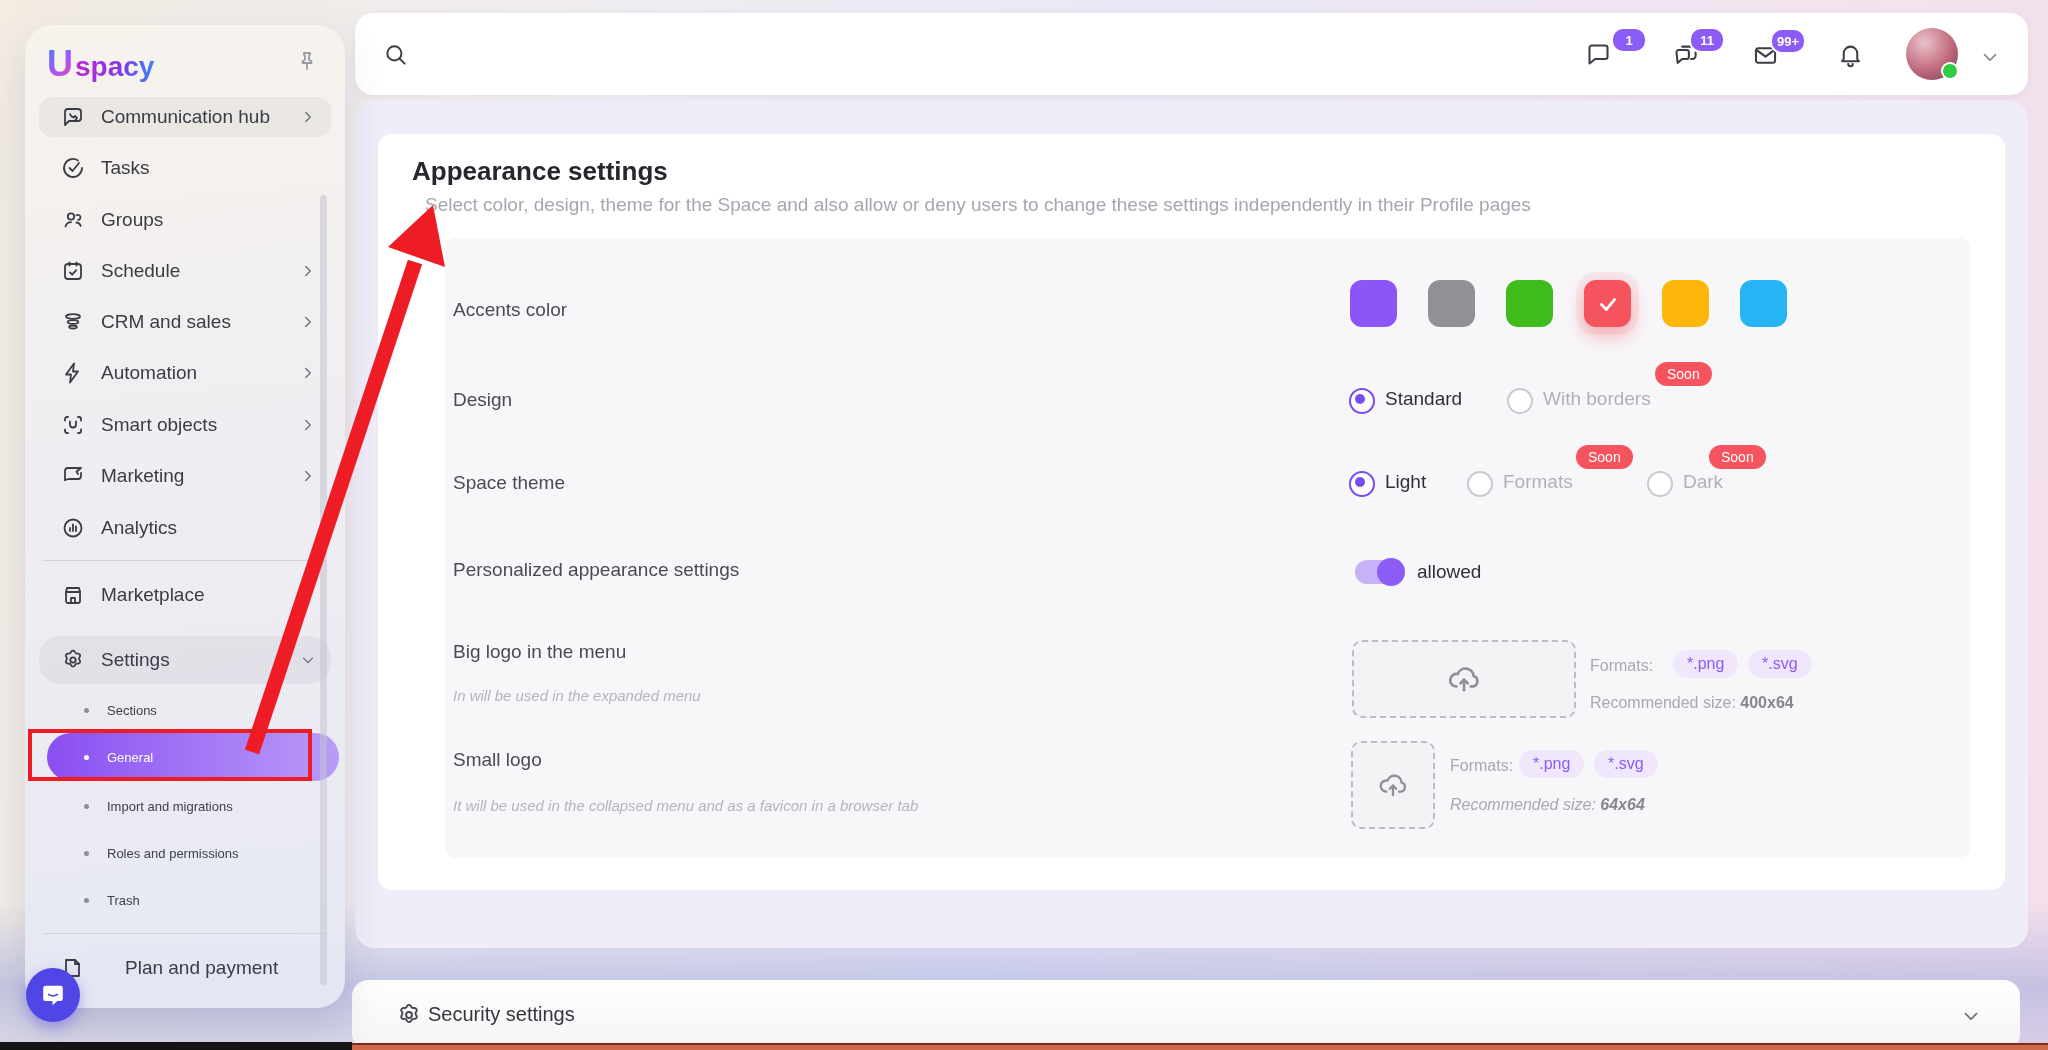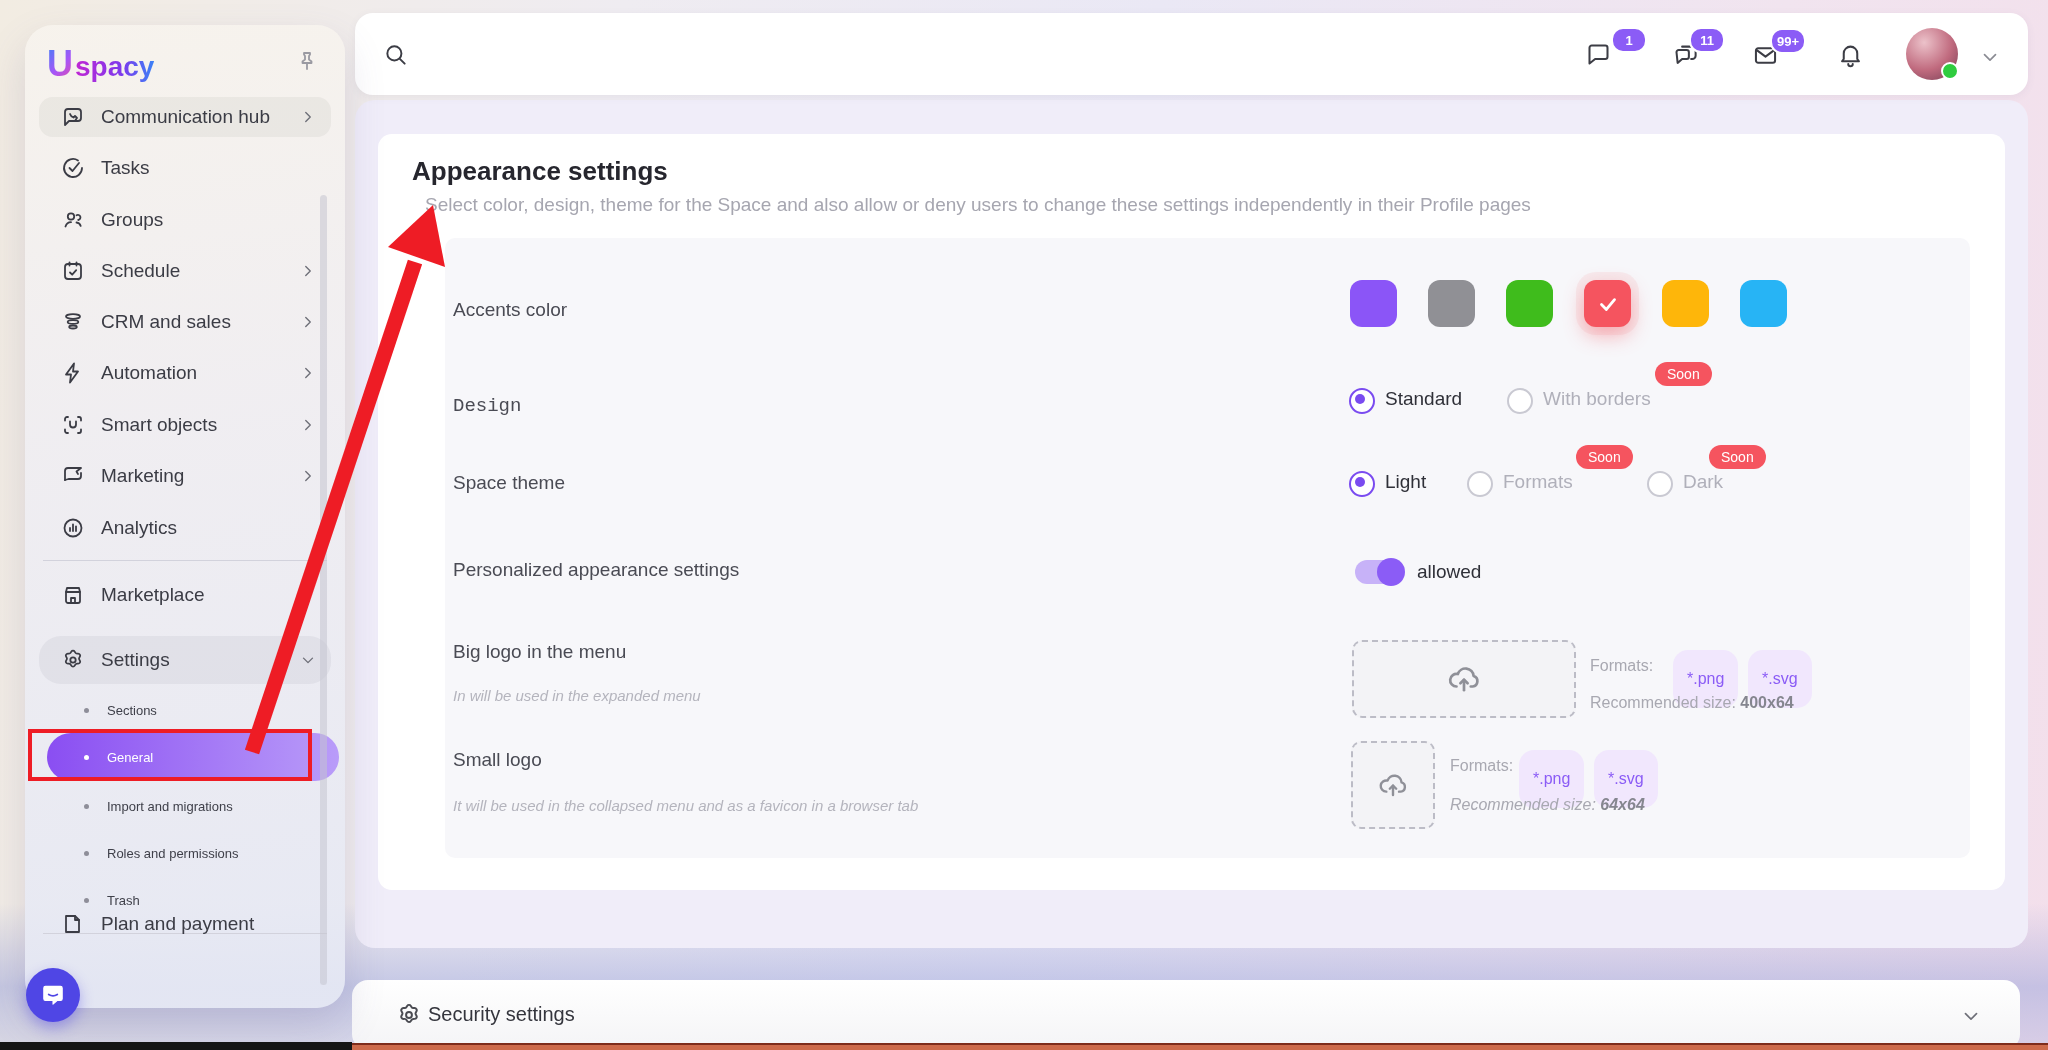--- a/index.html
+++ b/index.html
@@ -45,21 +45,21 @@
   .opt-txt.on{color:#2f3038;}
   .soon{position:absolute;background:#f5545f;color:#fff;font-size:14px;line-height:1;
     border-radius:12px;padding:5px 12px;}
 
   .toggle{position:absolute;width:48px;height:24px;border-radius:12px;background:#c7b2f8;cursor:pointer;}
   .toggle .knob{position:absolute;right:-2px;top:-2px;width:28px;height:28px;border-radius:50%;background:#8b5cf6;}
 
   .upload{position:absolute;border:2px dashed #bcbcc6;border-radius:10px;background:#f3f3f6;
     display:flex;align-items:center;justify-content:center;color:#8f9098;cursor:pointer;}
   .fmt-label{position:absolute;font-size:16px;color:#a8a8b1;}
-  .fmt{position:absolute;background:#f1e7fd;color:#8b5cf6;font-size:16px;border-radius:15px;padding:20px 14px;}
+  .fmt{position:absolute;background:#f1e7fd;color:#8b5cf6;font-size:16px;border-radius:15px;padding:5px 14px;}
   .rec{position:absolute;font-size:16px;color:#a8a8b1;}
   .rec b{color:#85868f;}
 
   
   .sec-card{left:352px;top:980px;width:1668px;height:70px;border-radius:16px;
     background:linear-gradient(180deg,#ffffff,#f4f4f6);z-index:2;}
   .sec-title{position:absolute;left:76px;top:23px;font-size:20px;color:#34353d;}
 
   
   .sidebar{left:25px;top:25px;width:320px;height:983px;border-radius:28px;z-index:3;
@@ -162,21 +162,21 @@
       <div class="swatch" style="left: 983px; background: rgb(144, 144, 149);"></div>
       <div class="swatch" style="left: 1061px; background: rgb(63, 188, 28);"></div>
       <div class="swatch sel" style="left: 1139px; background: rgb(245, 84, 95);">
         <svg class="i" width="26" height="26" viewBox="0 0 24 24" style="stroke:#fff;stroke-width:2.6;">
           <polyline points="6,12.5 10.5,17 18,8"></polyline>
         </svg>
       </div>
       <div class="swatch" style="left: 1217px; background: rgb(254, 182, 10);"></div>
       <div class="swatch" style="left: 1295px; background: rgb(39, 180, 245);"></div>
 
-      <div class="row-label" style="top:157px;font-family:Liberation Mono, monospace;">Design</div>
+      <div class="row-label" style="top:151px;">Design</div>
       <div class="radio on" style="left:904px;top:150px;"></div>
       <div class="opt-txt on" style="left:940px;top:150px;">Standard</div>
       <div class="radio" style="left:1062px;top:150px;"></div>
       <div class="opt-txt" style="left:1098px;top:150px;">With borders</div>
       <div class="soon" style="left:1210px;top:124px;">Soon</div>
 
       <div class="row-label" style="top:234px;">Space theme</div>
       <div class="radio on" style="left:904px;top:233px;"></div>
       <div class="opt-txt on" style="left:940px;top:233px;">Light</div>
       <div class="radio" style="left:1022px;top:233px;"></div>
@@ -389,21 +389,21 @@
       <span>Roles and permissions</span>
     </div>
 
     <div class="nav-sub" style="top:855px;">
       <span class="dot"></span>
       <span>Trash</span>
     </div>
 
     <div class="divider" style="top:908px;"></div>
 
-    <div class="nav-item" style="top:879px;">
+    <div class="nav-item" style="top:923px;gap:24px;">
       <svg class="i" width="24" height="24" viewBox="0 0 24 24">
         <path d="M5 4h9l4 4v12H5z"></path>
           <path d="M14 4v4h4"></path>
       </svg>
       <span class="lbl">Plan and payment</span>
     </div>
 
     <div class="sb-track"></div>
   </div>
 

